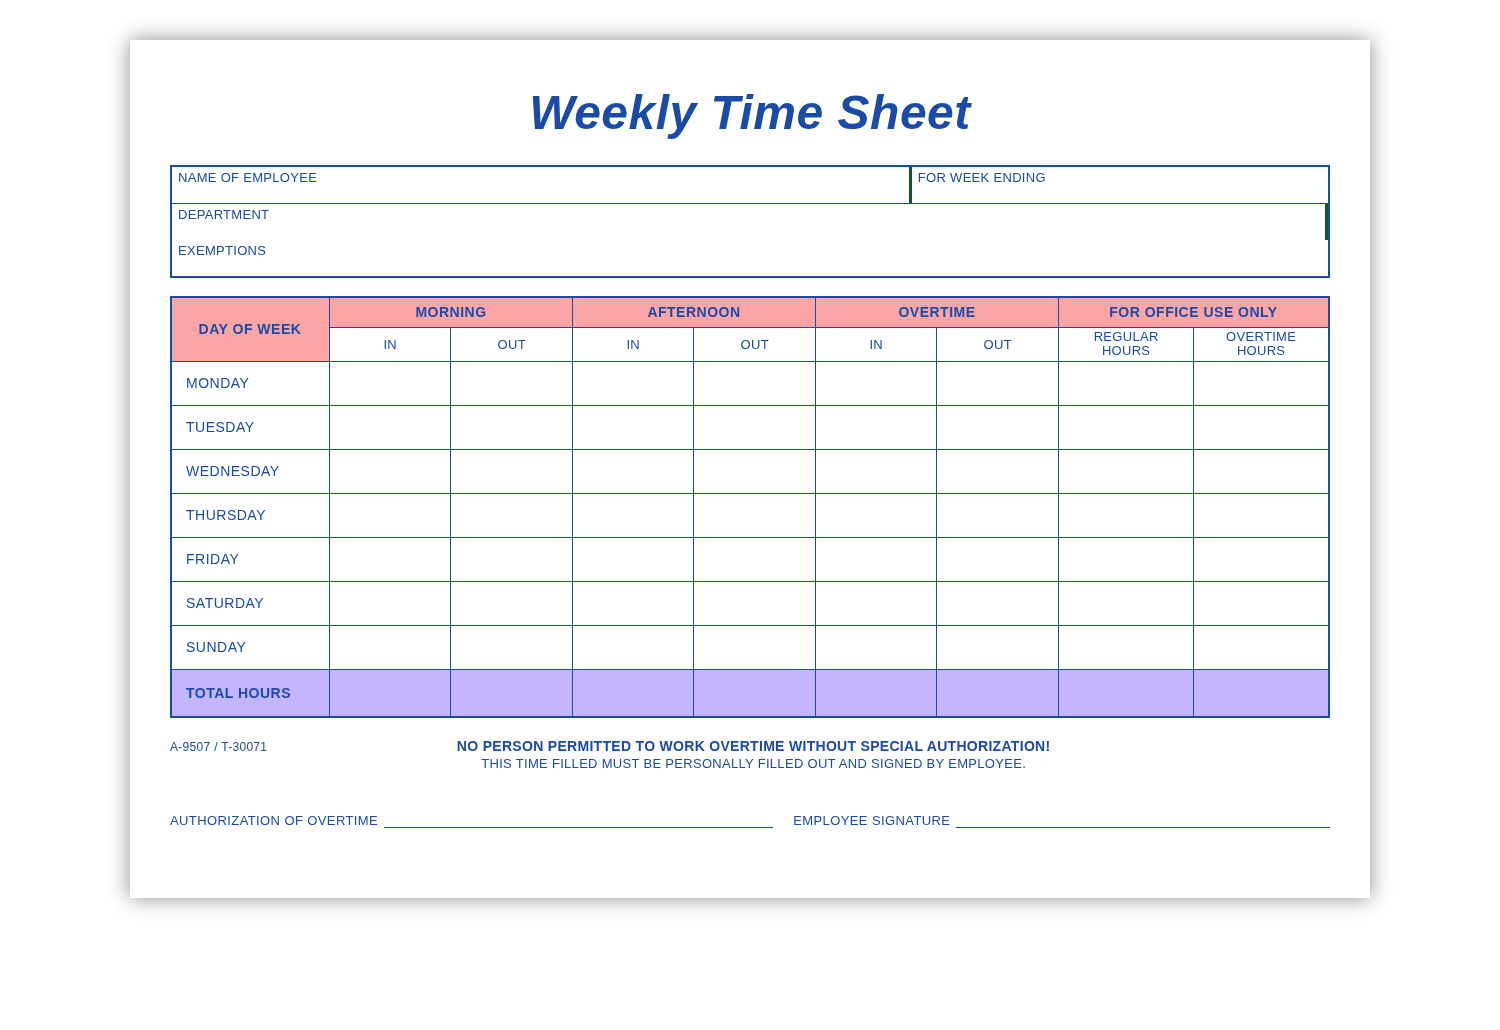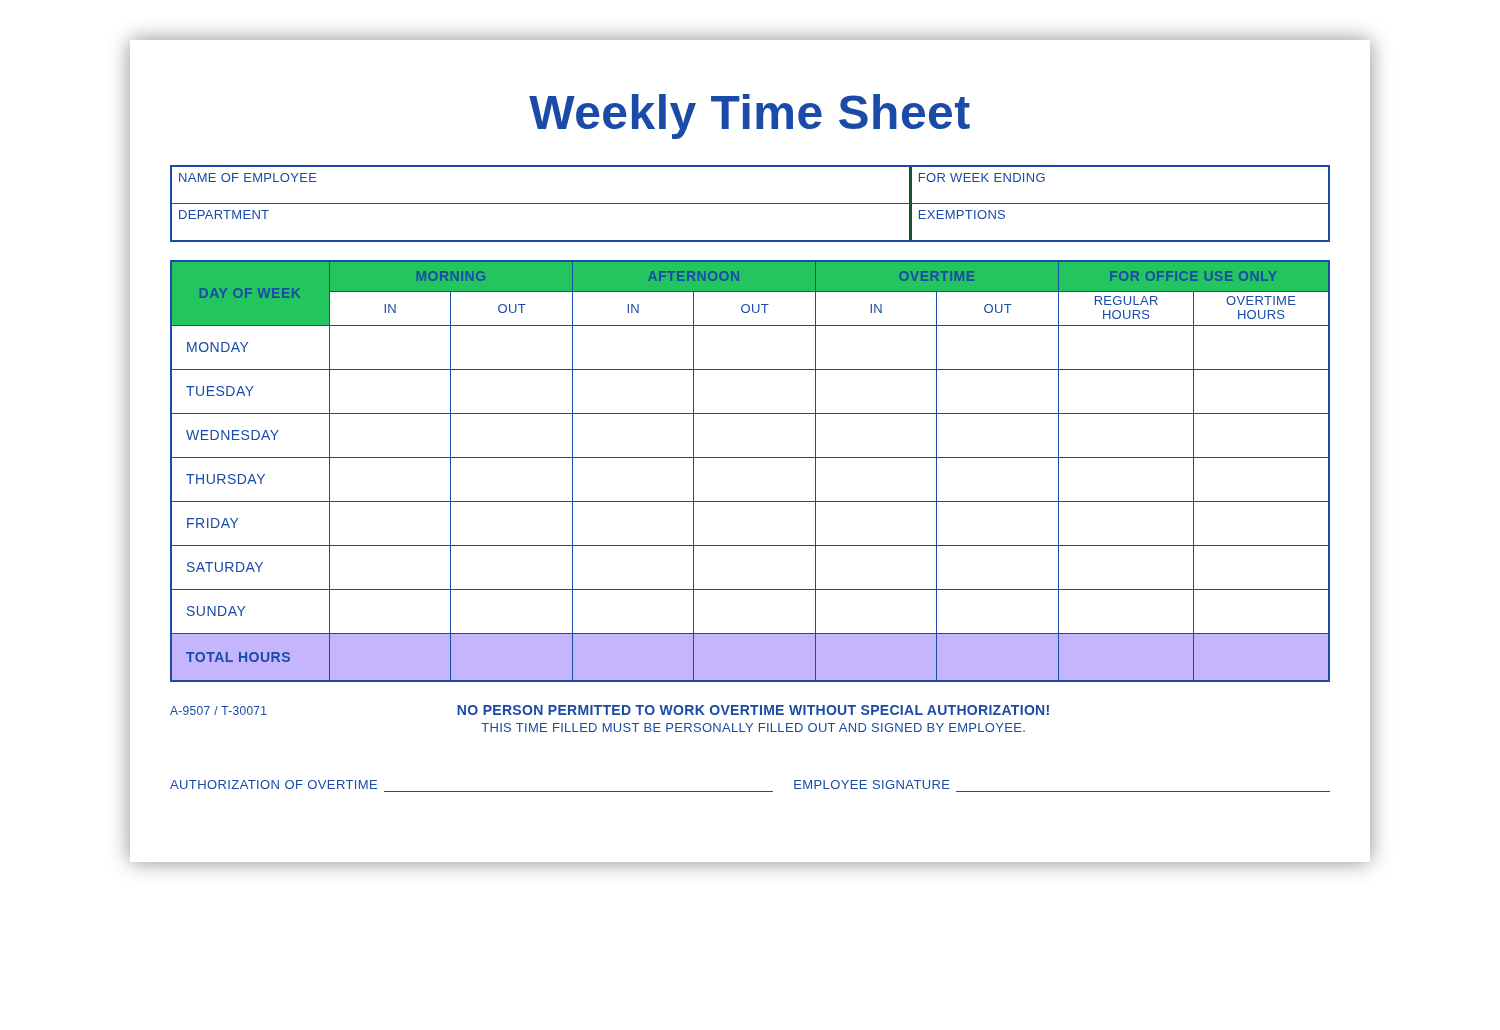--- a/index.html
+++ b/index.html
@@ -16,35 +16,36 @@
     width: 1240px;
     background: #ffffff;
     box-shadow: 0 0 20px rgba(0,0,0,0.45);
     padding: 45px 40px 70px 40px;
     position: relative;
   }
   .title {
     text-align: center;
     font-size: 48px;
     font-weight: bold;
+    font-style: italic;
     color: #1a4ba8;
     margin: 0 0 25px 0;
     letter-spacing: 0.5px;
   }
   .info-box {
     border: 2px solid #1a4ba8;
     display: flex;
     flex-direction: column;
     margin-bottom: 18px;
   }
   .info-row {
     display: flex;
     border-bottom: 1px solid #1a4ba8;
   }
-  .info-row:last-child { border-bottom: none; }
+  .info-row:last-child { border-bottom: none; flex-direction: column; }
   .info-cell {
     padding: 3px 6px 18px 6px;
     font-size: 13px;
     letter-spacing: 0.3px;
     color: #1a4ba8;
   }
   .info-cell.left {
     flex: 0 0 64%;
     border-right: 3px solid #14532d;
   }
@@ -56,21 +57,21 @@
     border: 2px solid #1a4ba8;
     border-collapse: collapse;
     width: 100%;
   }
   .grid th, .grid td {
     border: 1px solid #1a4ba8;
     font-size: 14px;
     color: #1a4ba8;
   }
   .grid thead tr:first-child th {
-    background: #22c55e;
+    background: #fca5a5;
     font-weight: bold;
     letter-spacing: 0.5px;
     height: 30px;
   }
   .grid thead tr:nth-child(2) th {
     background: #ffffff;
     font-weight: normal;
     font-size: 13px;
     height: 34px;
     letter-spacing: 0.3px;

